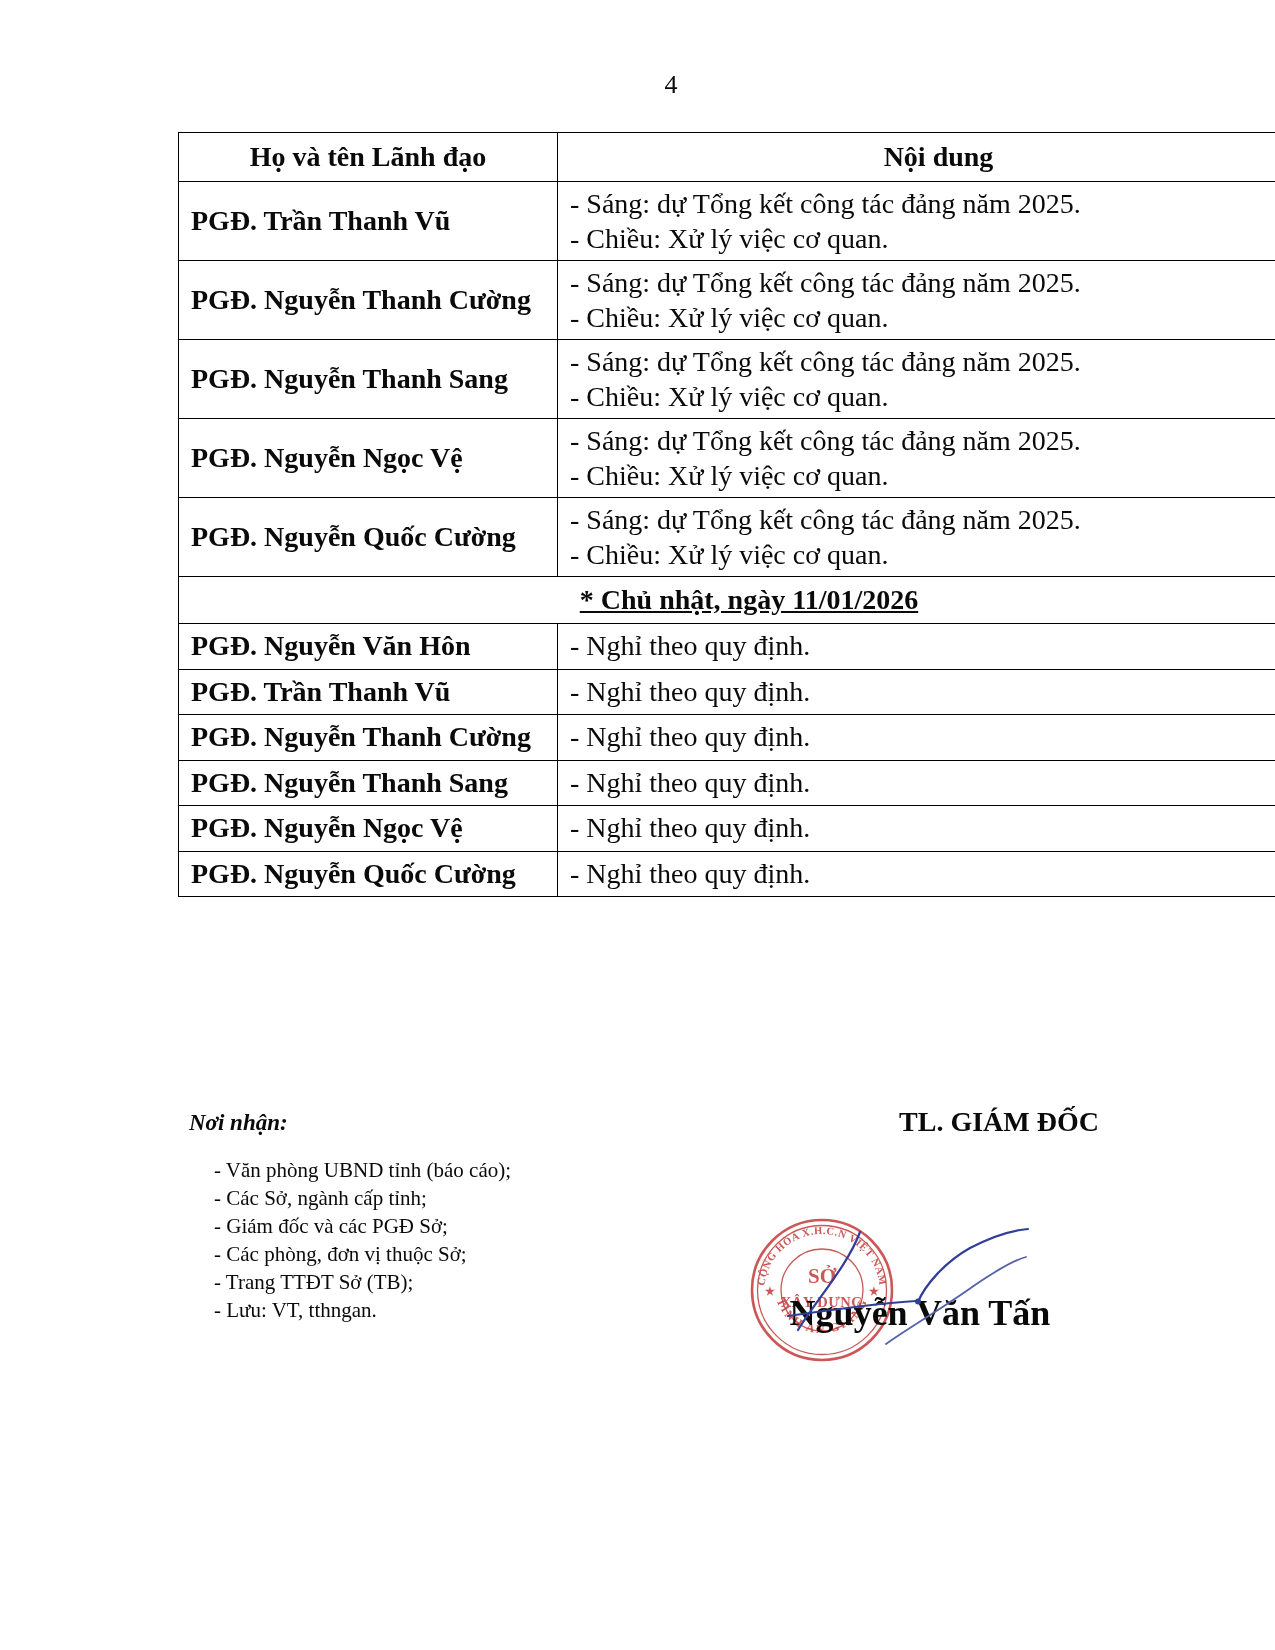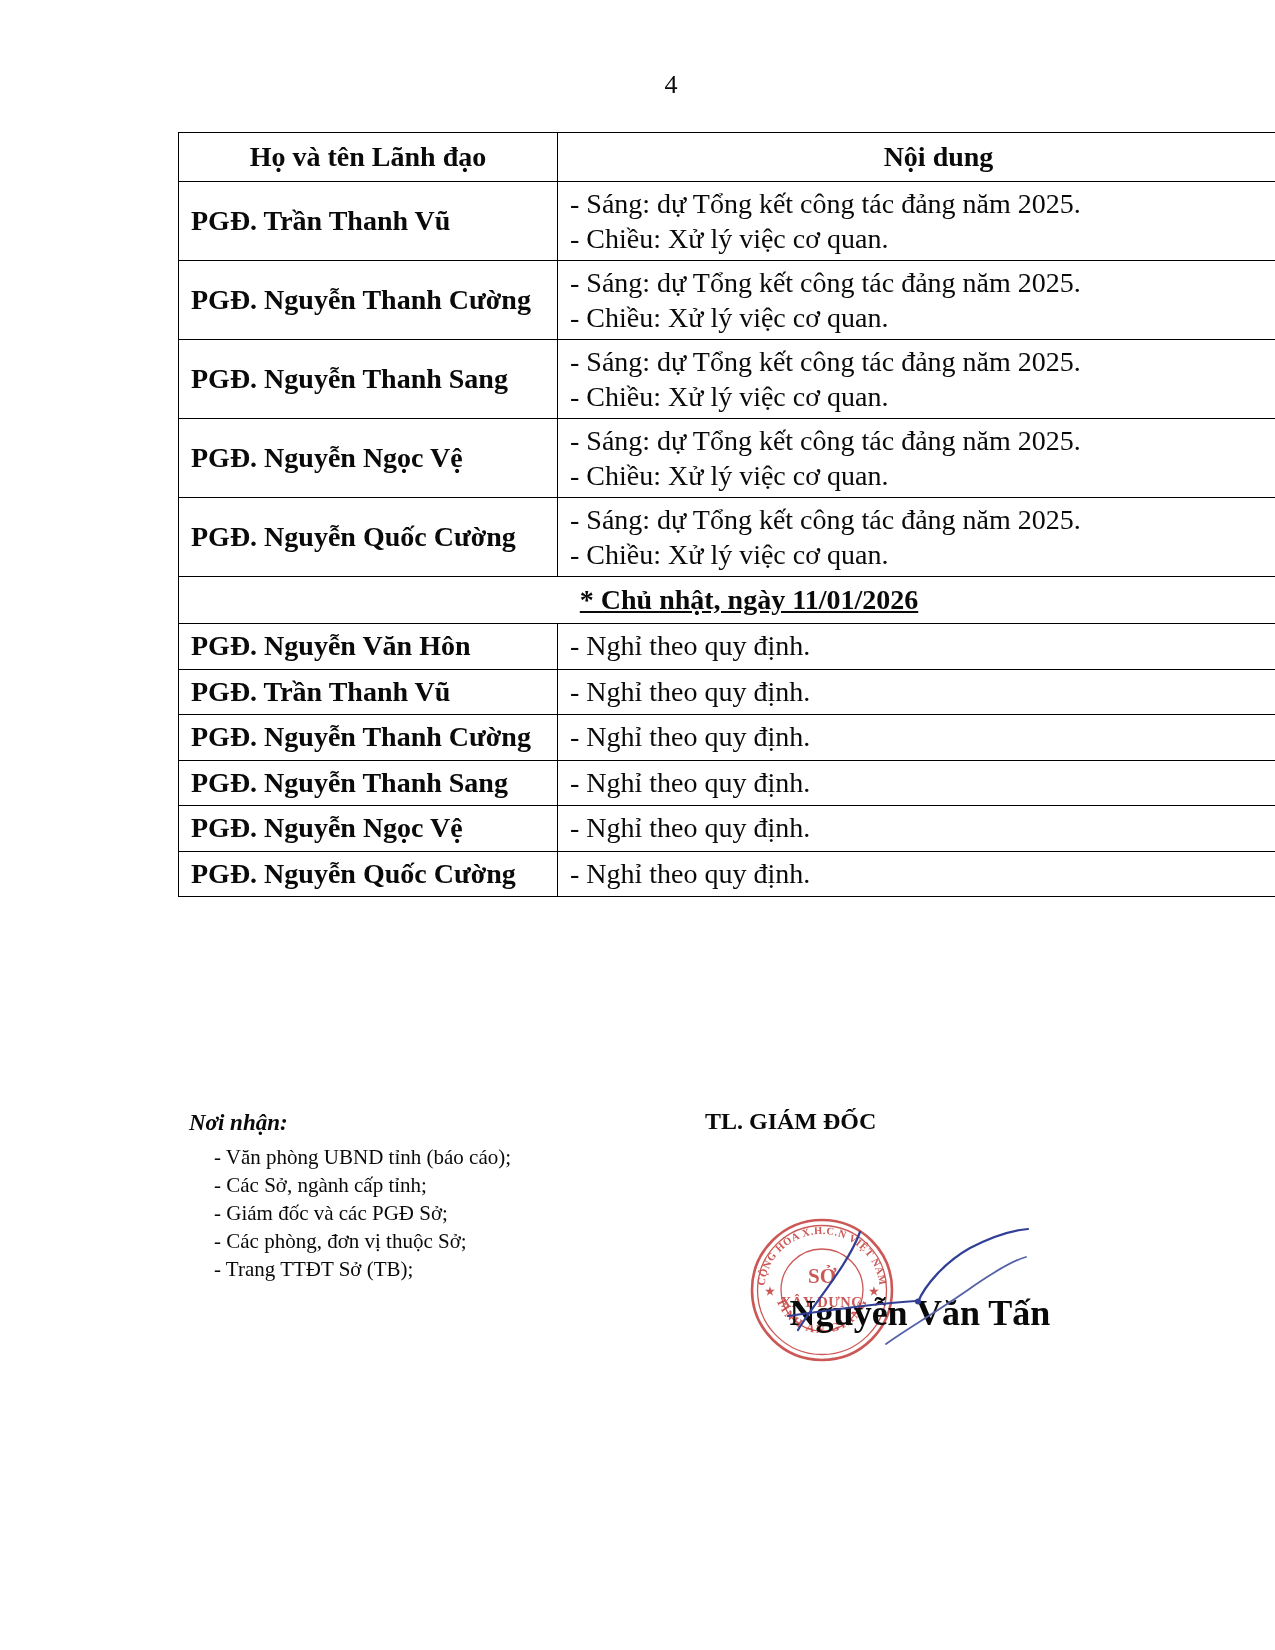--- a/index.html
+++ b/index.html
@@ -20,25 +20,25 @@
     border:1.7px solid #000; vertical-align:middle; overflow:hidden;
   }
   table.schedule thead th { height:46px; text-align:center; font-weight:bold; }
   td.name-cell { font-weight:bold; padding:0 6px 0 12px; }
   td.content-cell { padding:0 6px 0 12px; }
   tr.h2 td { height:78px; }
   tr.h2 .content-line { line-height:35px; }
   tr.h1 td { height:44.5px; }
   td.day-header { height:44px; text-align:center; font-weight:bold;text-decoration:underline; }
   .recipients { position:absolute; left:180px; top:1110px; width:420px; }
-  .recipients-title { font-size:23px; font-weight:bold; font-style:italic; margin-left:9px; margin-bottom:7px; }
+  .recipients-title { font-size:23px; font-weight:bold; font-style:italic; margin-left:9px; margin-bottom:20px; }
   .recipients-list { font-size:21px; line-height:28px;margin-left:34px; }
   .sig-titles {
-    position:absolute; left:705px; top:1104px; width:430px;
-    text-align:left; font-weight:bold; font-size:24px; line-height:35px;
+    position:absolute; left:669px; top:1104px; width:430px;
+    text-align:right; font-weight:bold; font-size:28px; line-height:35px;
   }
   .signer-name {
     position:absolute; left:705px; top:1292px; width:430px;
     text-align:center; font-weight:bold; font-size:36px;
   }
   .stamp-svg { position:absolute; left:748px; top:1216px; }
   .signature-svg { position:absolute; left:760px; top:1180px; z-index:3; }
 </style>
 </head>
 <body>
@@ -141,20 +141,21 @@
   </table>
 
   <div class="recipients">
     <div class="recipients-title">Nơi nhận:</div>
     <div class="recipients-list">
         <div>- Văn phòng UBND tỉnh (báo cáo);</div>
         <div>- Các Sở, ngành cấp tỉnh;</div>
         <div>- Giám đốc và các PGĐ Sở;</div>
         <div>- Các phòng, đơn vị thuộc Sở;</div>
         <div>- Trang TTĐT Sở (TB);</div>
+        <div>- Lưu: VT, tthngan.</div>
       </div>
   </div>
 
   <div class="sig-titles">
     <div>TL. GIÁM ĐỐC</div>
   </div>
 
   <svg class="stamp-svg" width="148" height="148" viewBox="0 0 148 148">
     <g fill="none" stroke="#c4413f" opacity="0.88">
       <circle cx="74" cy="74" r="70" stroke-width="2.6"></circle>

